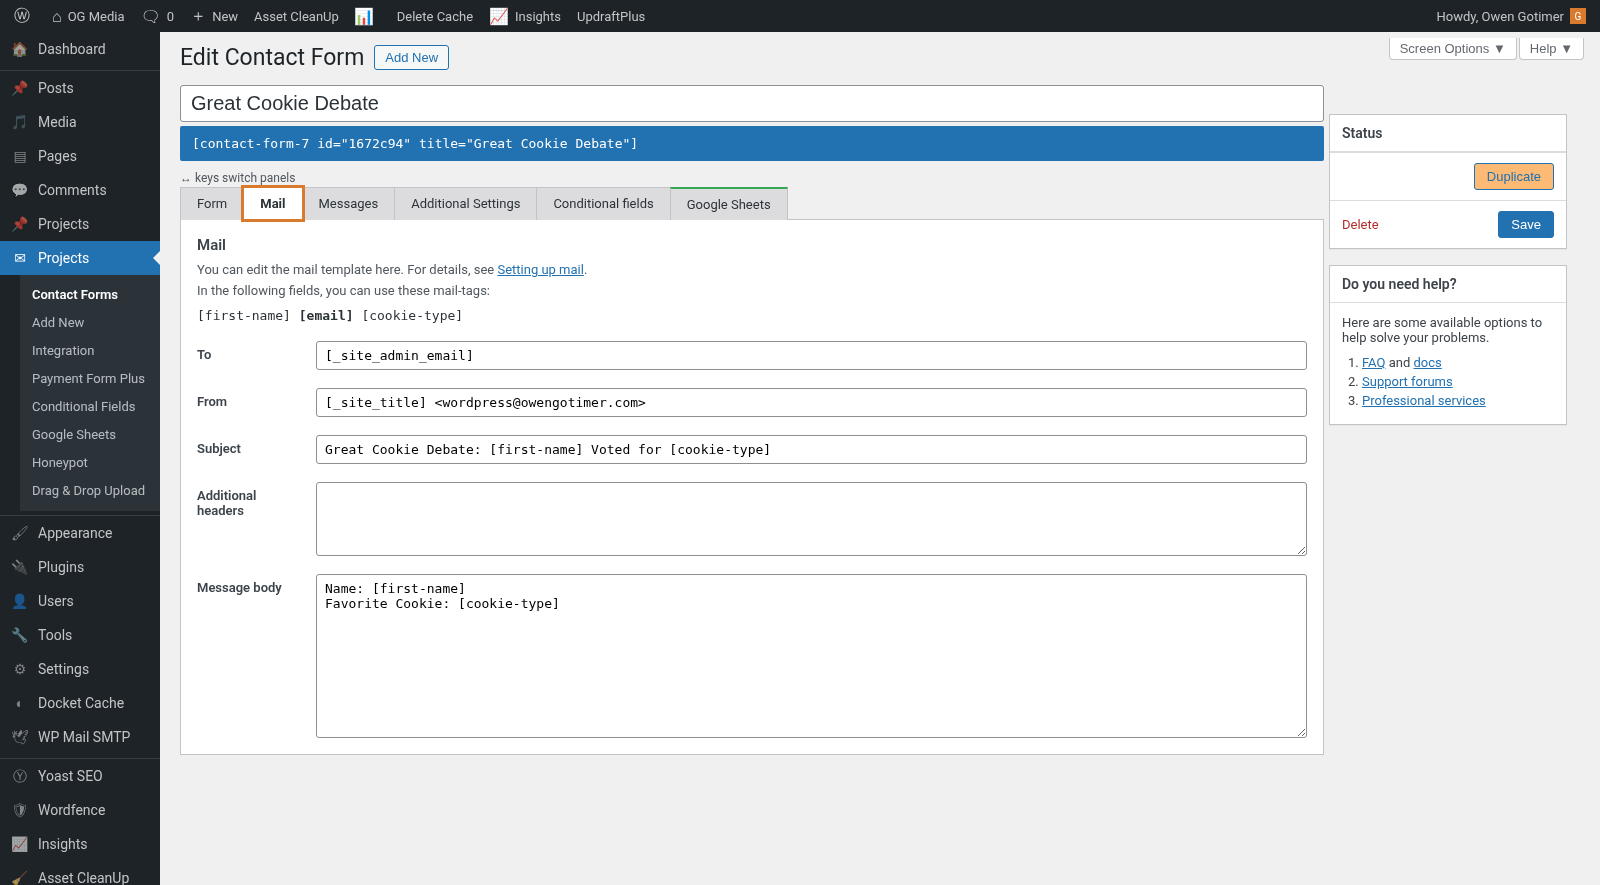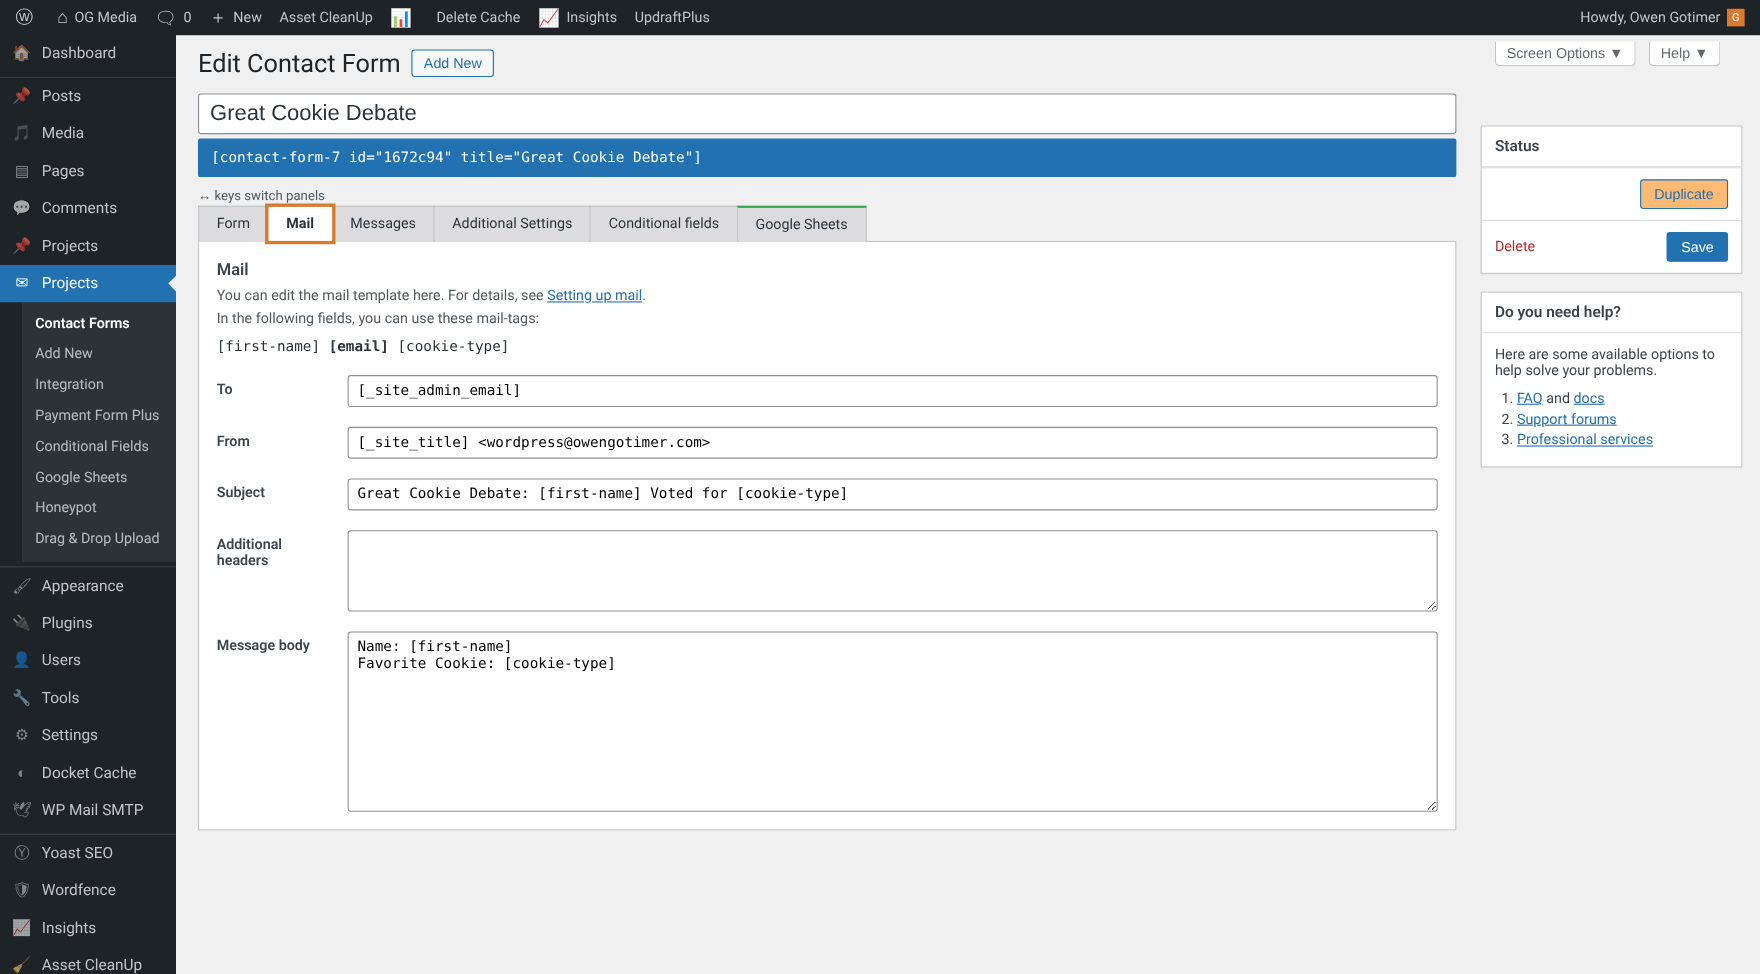--- a/index.html
+++ b/index.html
@@ -25,25 +25,25 @@
 .submenu a { padding: 5px 12px; font-size: 13px; color: rgba(240,246,252,.7); }
 .submenu a.sub-current { color: #fff; font-weight: 600; }
 .menu-separator { height: 5px; border-bottom: 1px solid #3a3f44; margin: 0; }
 
 
 .content { position: absolute; top: 32px; left: 160px; right: 0; bottom: 0; padding: 0; overflow: hidden; }
 .content-header { display: flex; align-items: center; padding: 12px 20px 4px; }
 .page-title { font-size: 23px; font-weight: 400; color: #1d2327; margin-right: 10px; }
 .btn-addnew { border: 1px solid #2271b1; color: #2271b1; background: #f6f7f7; border-radius: 3px; padding: 4px 10px; font-size: 13px; cursor: pointer; }
 
-.top-actions { position: absolute; top: 6px; right: 36px; display: flex; gap: 12px; }
+.top-actions { position: absolute; top: 6px; right: 16px; display: flex; gap: 2px; }
 .screen-meta-btn { background: #fff; border: 1px solid #c3c4c7; border-top: none; border-radius: 0 0 4px 4px; padding: 3px 10px; font-size: 13px; color: #646970; cursor: pointer; }
 
 .main-left { margin: 10px 276px 0 20px; }
-.right-col { position: absolute; top: 82px; right: 16px; width: 238px; }
+.right-col { position: absolute; top: 82px; right: 33px; width: 238px; }
 
 .title-input { width: 100%; font-size: 20px; padding: 6px 10px; border: 1px solid #8c8f94; border-radius: 3px; background: #fff; color: #2c3338; }
 .shortcode-label { font-weight: 600; font-size: 13px; margin-top: 10px; }
 .shortcode-box { margin-top: 4px; background: #2271b1; color: #fff; font-family: Menlo, Consolas, monospace; font-size: 13px; padding: 10px 12px; border-radius: 2px; }
 .keys-hint { margin-top: 10px; font-size: 12px; color: #50575e; }
 
 .tabs { display: flex; margin-top: 2px; }
 .tab { background: #dcdcde; border: 1px solid #c3c4c7; border-bottom: none; padding: 8px 16px; font-size: 13px; color: #2c3338; margin-right: 0; cursor: pointer; text-align: center; }
 .tab.active { background: #fff; border-bottom: 1px solid #fff; position: relative; z-index: 2; }
 .tab.highlight { outline: 3px solid #d97a2d; outline-offset: -1px; font-weight: 700; }

